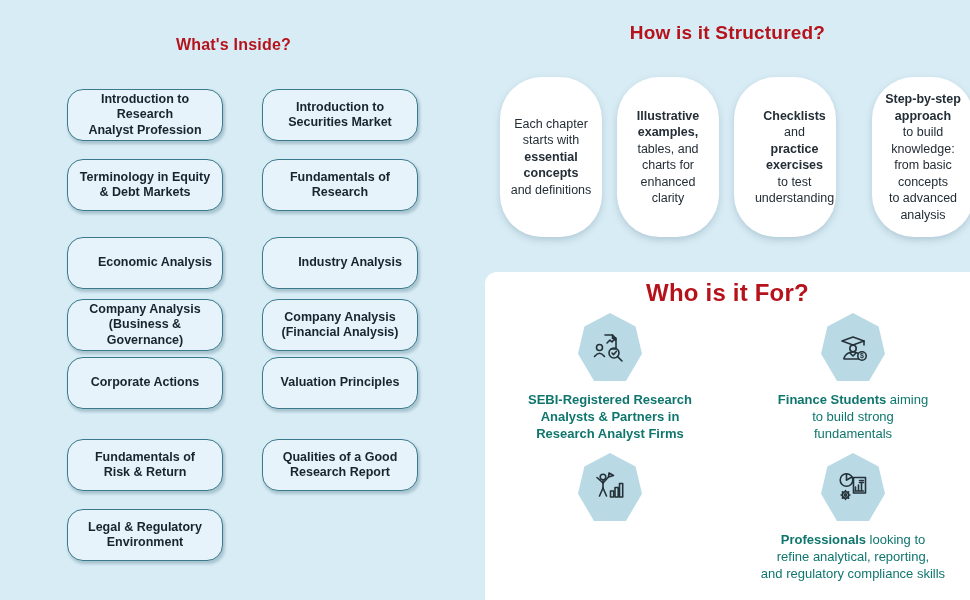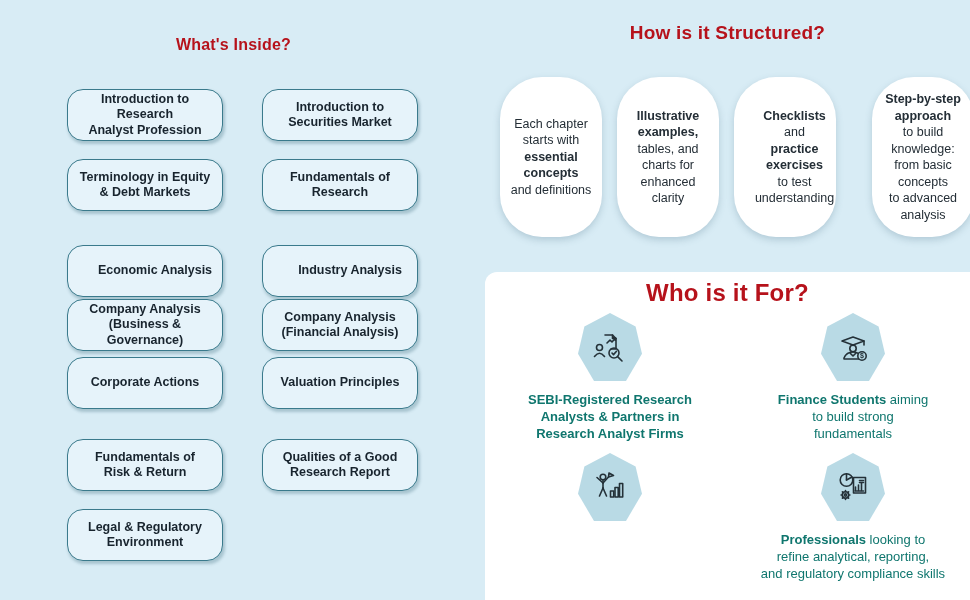--- a/index.html
+++ b/index.html
@@ -19,21 +19,21 @@
   
   .pill{
     position:absolute;width:156px;height:52px;box-sizing:border-box;
     background:#e6f3fa;border:1.5px solid #3a7a8c;border-radius:16px;
     display:flex;align-items:center;justify-content:center;text-align:center;
     font-size:12.5px;font-weight:bold;line-height:1.22;color:#18242e;
     white-space:pre-line;padding:2px 4px;
     box-shadow:1.5px 2.5px 3px rgba(43,92,110,.28);
   }
   .c1{left:67px;} .c2{left:262px;}
-  .r1{top:89px;} .r2{top:159px;} .r3{top:245px;padding-left:24px;} .r4{top:299px;}
+  .r1{top:89px;} .r2{top:159px;} .r3{top:237px;padding-left:24px;} .r4{top:299px;}
   .r5{top:357px;} .r6{top:439px;} .r7{top:509px;}
 
   
   .card{
     position:absolute;top:77px;width:102px;height:160px;box-sizing:border-box;
     background:#ffffff;border-radius:42px;
     box-shadow:0 3px 7px rgba(90,125,145,.30);
     display:flex;align-items:center;justify-content:center;
   }
   .card .ctext{

